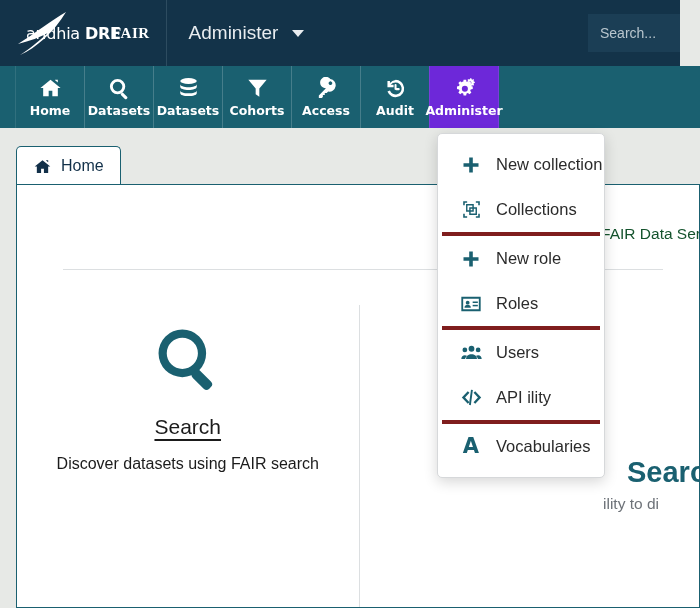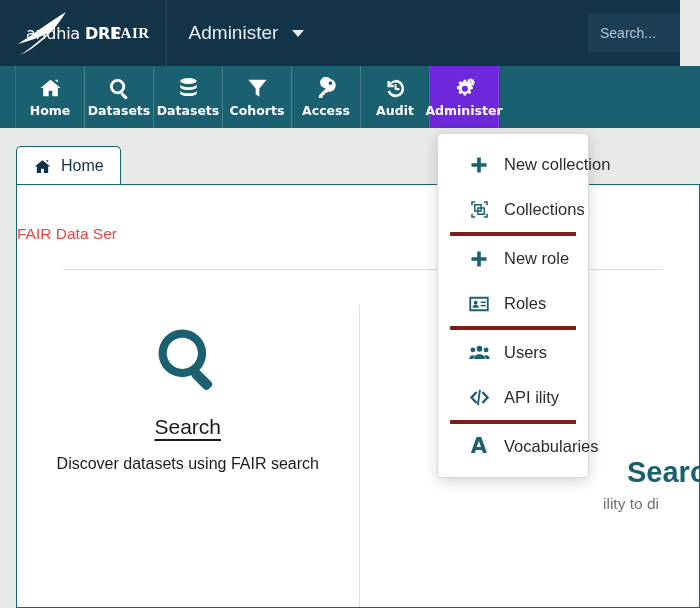--- a/index.html
+++ b/index.html
@@ -188,22 +188,22 @@
     background: #ffffff;
     border: 1px solid #1a6070;
     border-top: none;
     overflow: hidden;
   }
 
   .panel-intro {
     position: absolute;
     top: 40px; left: 0;
     width: 684px;
-    text-align: left;
-    color: #ef4444;
+    text-align: right;
+    color: #14532d;
     font-size: 15.5px;
     white-space: nowrap;
   }
 
   .panel-hr {
     position: absolute;
     top: 84px; left: 46px;
     width: 600px;
     height: 1px;
     background: #dcdfe1;
@@ -259,26 +259,26 @@
     color: #1b1b1b;
     font-size: 16px;
     text-align: center;
     white-space: nowrap;
   }
 
   
   .dropdown {
     position: absolute;
     top: 133px; left: 437px;
-    width: 152px;
+    width: 168px;
     background: #ffffff;
     border: 1px solid #d6d8da;
     border-radius: 5px;
     box-shadow: 0 4px 14px rgba(0,0,0,0.16);
-    padding: 8px 12px;
+    padding: 8px 4px;
     z-index: 40;
   }
   .dd-group + .dd-group { border-top: 4px solid #7f1d1d; }
   .dd-item {
     display: flex;
     align-items: center;
     gap: 14px;
     height: 45px;
     padding: 0 16px 0 18px;
     color: #2b2b2b;

